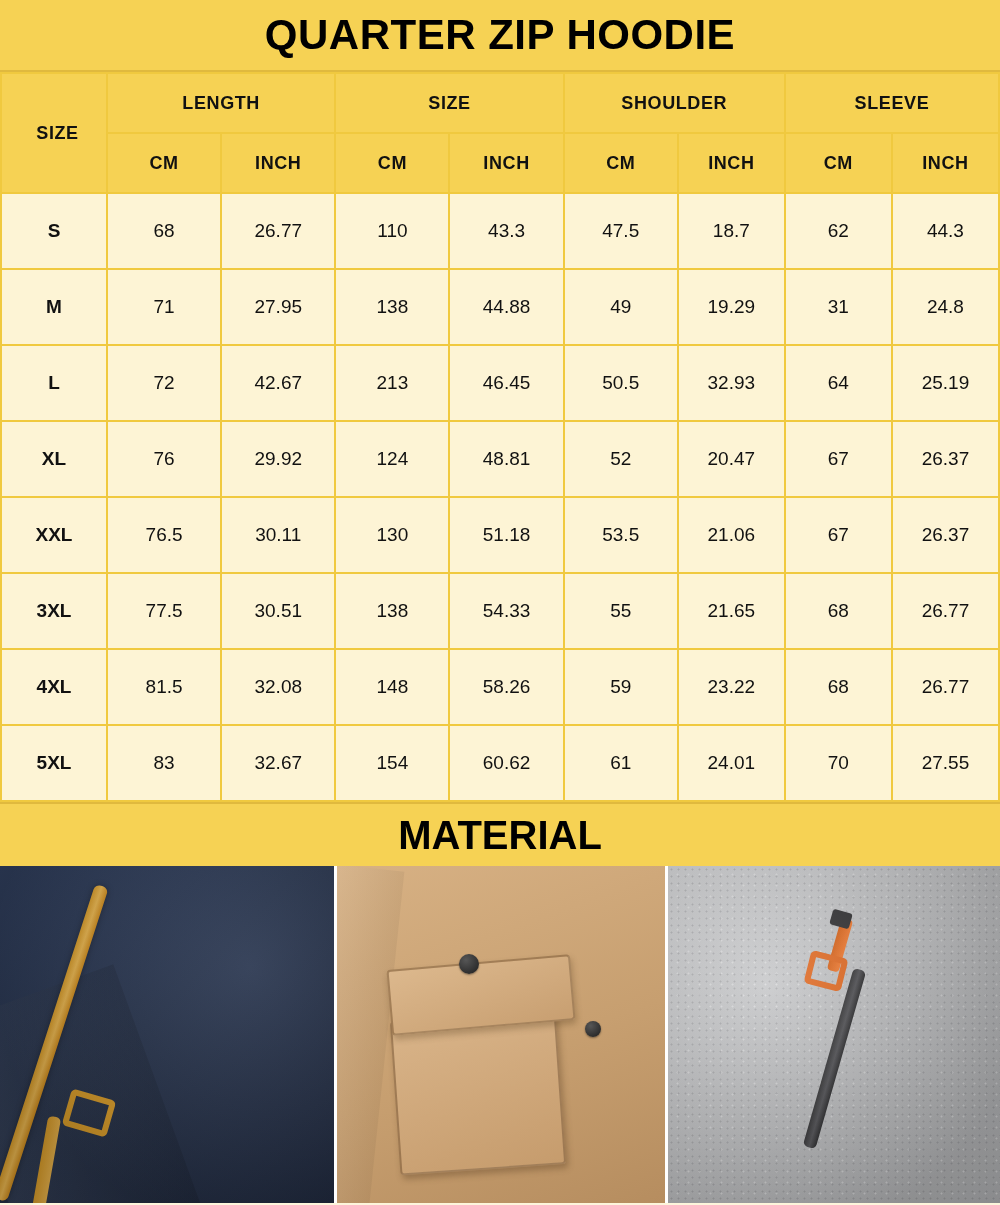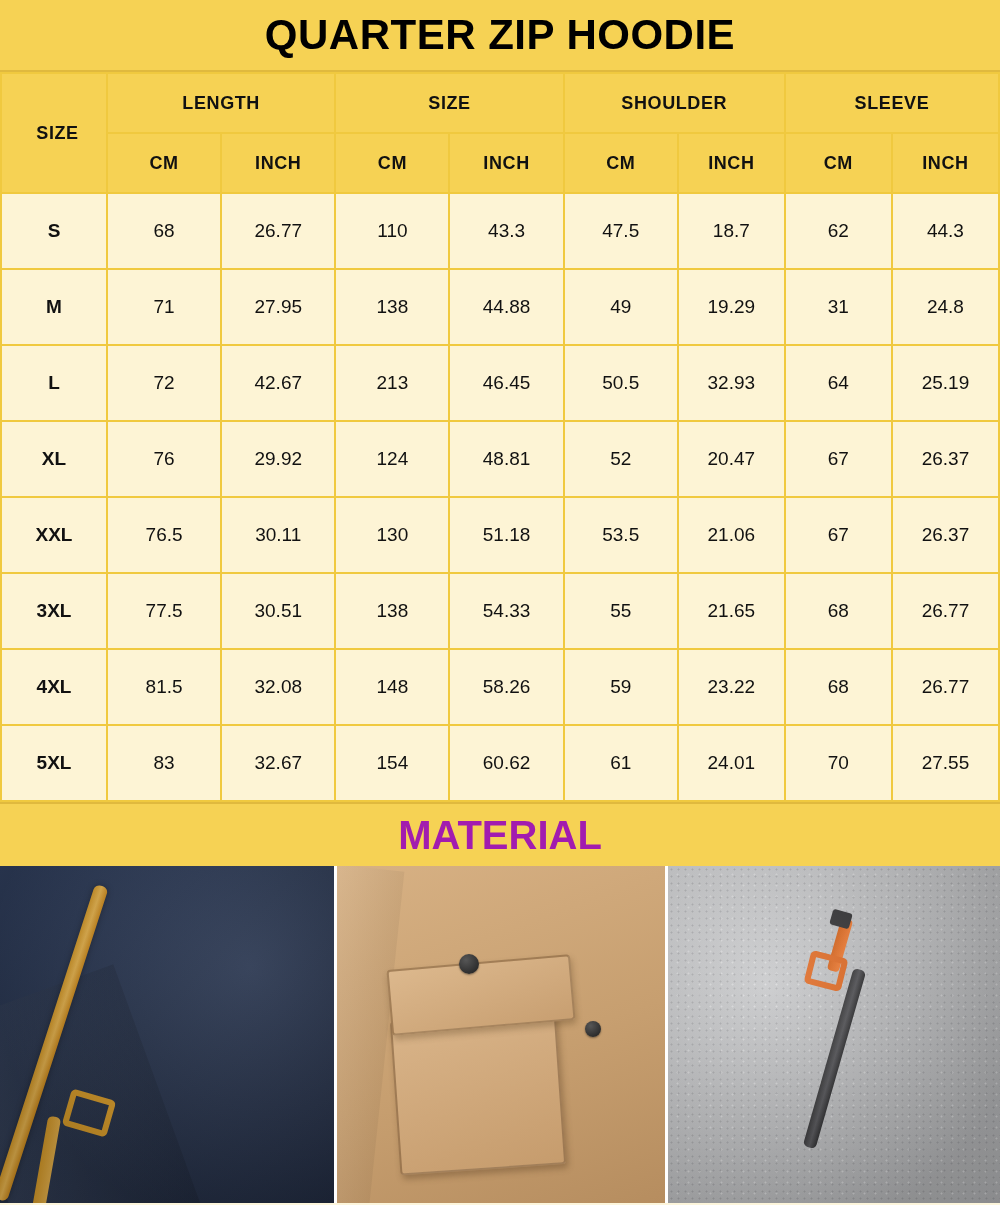--- a/index.html
+++ b/index.html
@@ -44,21 +44,21 @@
     background: #f6d254;
     height: 62px;
     display: flex;
     align-items: center;
     justify-content: center;
     border-top: 2px solid #e0b93e;
   }
   .material-bar .title-text {
     font-size: 40px;
     font-weight: bold;
-    color: #a21caf;
+    color: #000000;
     line-height: 1;
   }
 
   
   table.size-table {
     border-collapse: collapse;
     width: 1000px;
     table-layout: fixed;
     background: #fdf4d5;
   }

